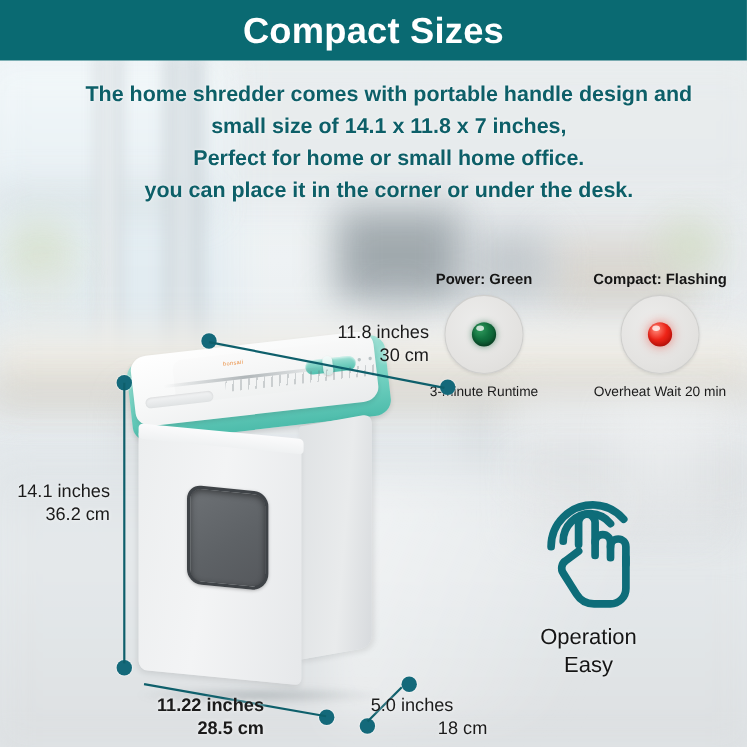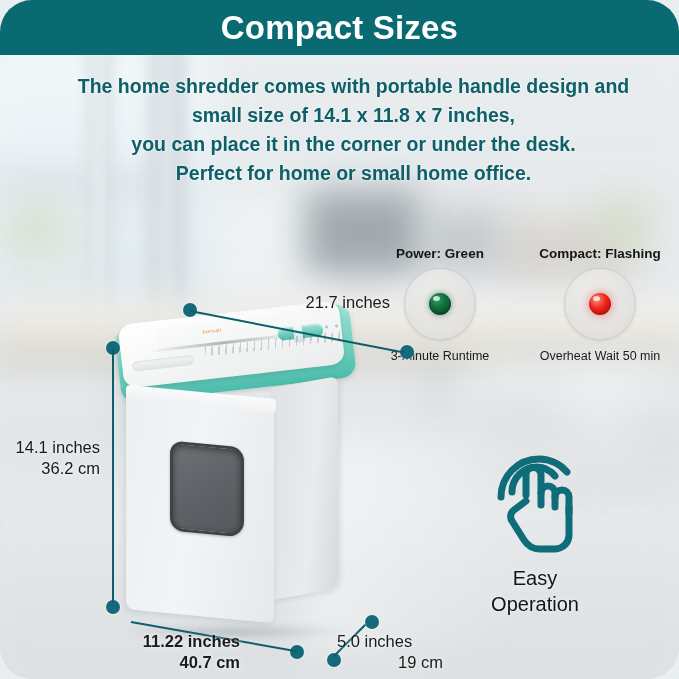--- a/index.html
+++ b/index.html
@@ -6,21 +6,20 @@
   body{
     width:679px;height:679px;
     font-family:"Liberation Sans", sans-serif;
     overflow:hidden;
     background:#e9eef0;
   }
   #page{
     position:relative;
     width:679px;height:679px;
     overflow:hidden;
-    border-radius:32px;
   }
 
   
   .bg{position:absolute;inset:0;overflow:hidden;}
   .bg-base{
     position:absolute;inset:0;
     background:
       linear-gradient(180deg,#e7eef1 0%, #eef2f4 35%, #e4e9ec 60%, #dfe4e7 100%);
   }
   .bg-blob{position:absolute;filter:blur(18px);}
@@ -341,42 +340,42 @@
     <div class="bg-blob floor-sheen"></div>
   </div>
 
   <div class="header">
     <div class="header-title">Compact Sizes</div>
   </div>
 
   <div class="intro">
     <div>The home shredder comes with portable handle design and</div>
     <div>small size of 14.1 x 11.8 x 7 inches,</div>
+    <div>Perfect for home or small home office.</div>
     <div>you can place it in the corner or under the desk.</div>
-    <div>Perfect for home or small home office.</div>
   </div>
 
   <div class="ind" style="left:370px;top:246px;width:140px;">
     <div class="ind-title">Power: Green</div>
     <div class="led-bezel">
       <div class="led green">
           <span class="spec"></span>
         </div>
     </div>
     <div class="ind-cap">3-minute Runtime</div>
   </div>
 
   <div class="ind" style="left:525px;top:246px;width:150px;">
     <div class="ind-title">Compact: Flashing</div>
     <div class="led-bezel">
       <div class="led red">
           <span class="spec"></span>
         </div>
     </div>
-    <div class="ind-cap">Overheat Wait 50 min</div>
+    <div class="ind-cap">Overheat Wait 20 min</div>
   </div>
 
   <div class="product">
     <div class="head">
       <div class="head-mint"></div>
       <div class="head-white">
         <div class="panel">
           <div class="brand">bonsaii</div>
           <div class="switch">
             <div class="switch-knob"></div>
@@ -396,56 +395,57 @@
       <div class="bin-top-l"></div>
       <div class="window"></div>
       <div class="shadow-floor"></div>
     </div>
   </div>
 
   <div class="dot" style="left:183px;top:303px;"></div>
   <div class="dot" style="left:400px;top:345px;"></div>
   <div class="dimline" style="left:190px;top:310px;width:218px;transform:rotate(11deg);"></div>
   <div class="dimlabel ta-r" style="left:230px;top:292px;width:160px;">
-    <span>21.7 inches</span>
+    <span>11.8 inches</span>
+    <span class="l2">30 cm</span>
   </div>
 
   <div class="dot" style="left:106px;top:341px;"></div>
   <div class="dot" style="left:106px;top:600px;"></div>
   <div class="vline" style="left:112px;top:348px;height:255px;"></div>
   <div class="dimlabel ta-r" style="left:-10px;top:437px;width:110px;">
     <span>14.1 inches</span>
     <span class="l2">36.2 cm</span>
   </div>
 
   <div class="dot" style="left:290px;top:645px;"></div>
   <div class="dimline" style="left:131px;top:621px;width:168px;transform:rotate(10deg);"></div>
   <div class="dimlabel ta-r" style="left:110px;top:631px;width:130px;font-weight:bold;">
     <span>11.22 inches</span>
-    <span class="l2">40.7 cm</span>
+    <span class="l2">28.5 cm</span>
   </div>
 
   <div class="dot" style="left:327px;top:653px;"></div>
   <div class="dot" style="left:365px;top:615px;"></div>
   <div class="dimline" style="left:334px;top:655px;width:44px;transform:rotate(-45deg);"></div>
   <div class="dimlabel ta-l" style="left:337px;top:631px;width:130px;">
     <span>5.0 inches</span>
-    <span class="l2 ta-r" style="display:block;width:106px;">19 cm</span>
+    <span class="l2 ta-r" style="display:block;width:106px;">18 cm</span>
   </div>
 
   <div class="easy">
     <svg width="112" height="112" viewBox="0 0 112 112">
       <g fill="none" stroke="#0e6d79" stroke-width="7" stroke-linecap="round" stroke-linejoin="round">
         <path d="M33 47 A25 25 0 0 1 58 22 A25 25 0 0 1 76 31"></path>
         <path d="M22 52 A38 38 0 0 1 60 14 A38 38 0 0 1 88 27"></path>
         <path d="M47 50 V30 a7.5 7.5 0 0 1 15 0 v30"></path>
         <path d="M62 48 a7 7 0 0 1 14 0 v14"></path>
         <path d="M76 52 a7 7 0 0 1 14 0 v16"></path>
         <path d="M47 56 l-12 9 a8 8 0 0 0 -2 11 l12 19 a19 19 0 0 0 16 9 h15 a14 14 0 0 0 14 -14 V62"></path>
       </g>
     </svg>
     <div class="easy-label">
+      <div>Operation</div>
       <div>Easy</div>
-      <div>Operation</div>
     </div>
   </div>
 
 </div>
 
 </body></html>

